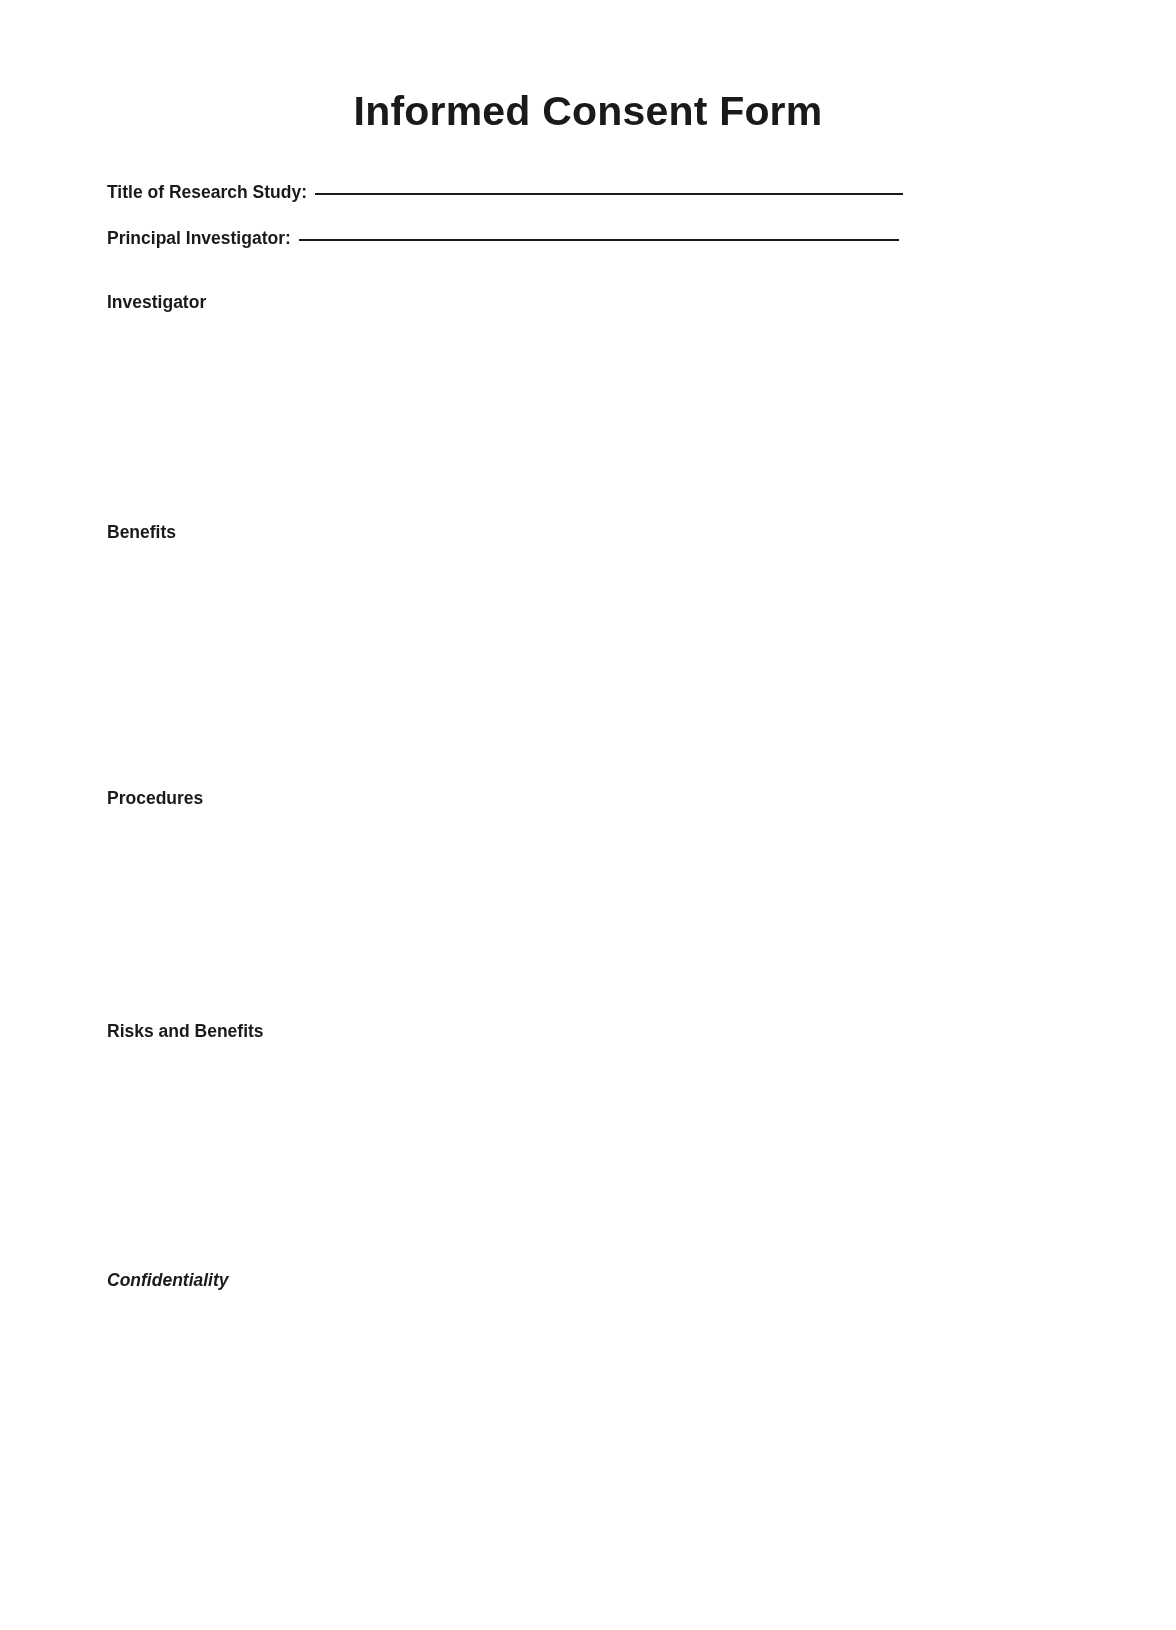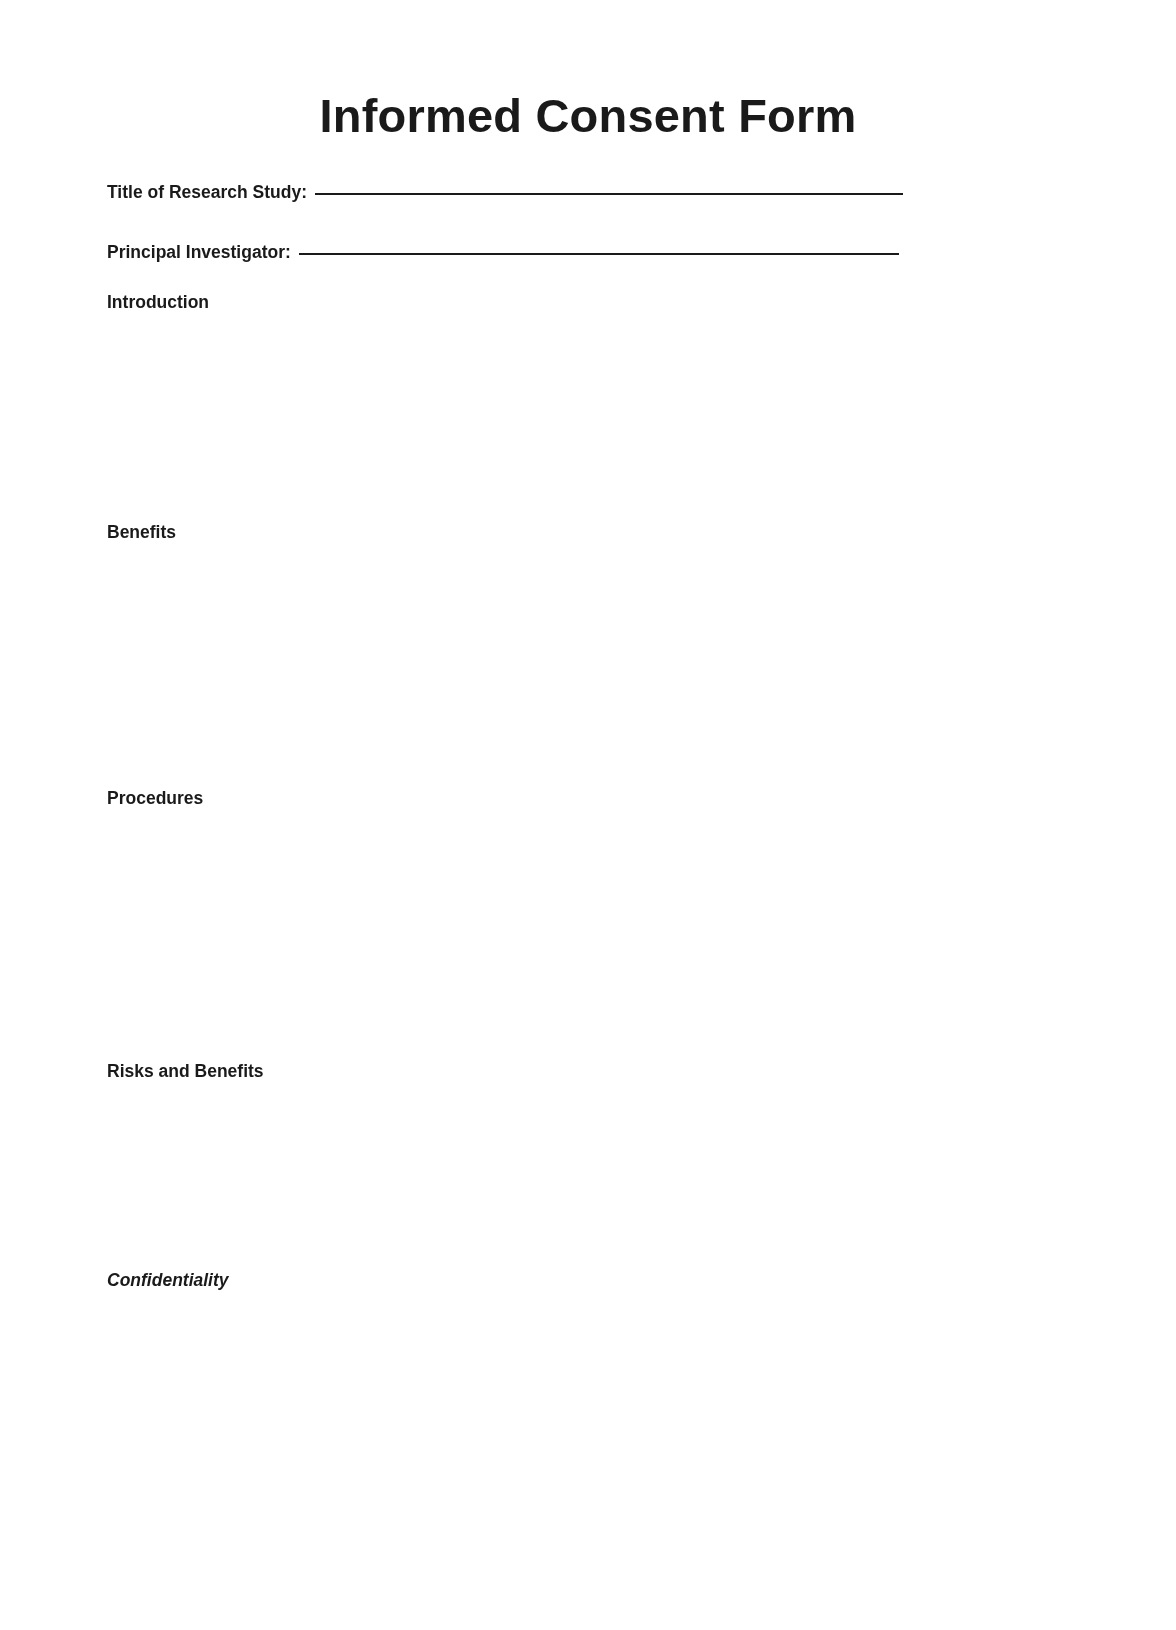--- a/index.html
+++ b/index.html
@@ -21,21 +21,21 @@
     height: 1630px;
     background: #ffffff;
     box-sizing: border-box;
   }
   .doc-title {
     position: absolute;
     top: 88px;
     left: 0;
     width: 1176px;
     text-align: center;
-    font-size: 47px;
+    font-size: 41px;
     font-weight: bold;
     letter-spacing: 0.2px;
     color: #1a1a1a;
   }
   .field-row {
     position: absolute;
     left: 107px;
     font-size: 17.5px;
     font-weight: bold;
     color: #1a1a1a;
@@ -49,21 +49,21 @@
   .field-rule {
     display: inline-block;
     border-bottom: 2.2px solid #1a1a1a;
     margin-left: 8px;
     height: 0;
     position: relative;
     top: -3px;
   }
   #field-title-row { top: 182px; }
   #field-title-row .field-rule { width: 588px; }
-  #field-pi-row { top: 242px; }
+  #field-pi-row { top: 228px; }
   #field-pi-row .field-rule { width: 600px; }
 
   .section-heading {
     position: absolute;
     left: 107px;
     font-size: 17.5px;
     font-weight: bold;
     color: #1a1a1a;
     white-space: nowrap;
   }
@@ -88,28 +88,28 @@
   <div class="field-row" id="field-title-row">
     <span class="field-label">Title of Research Study:</span>
     <span class="field-rule"></span>
   </div>
 
   <div class="field-row" id="field-pi-row">
     <span class="field-label">Principal Investigator:</span>
     <span class="field-rule"></span>
   </div>
 
-  <div class="section-heading" style="top:292px;">Introduction</div>
+  <div class="section-heading" style="top:292px;">Investigator</div>
   <div class="section-body" style="top:330px;"></div>
 
   <div class="section-heading" style="top:522px;">Benefits</div>
   <div class="section-body" style="top:560px;"></div>
 
   <div class="section-heading" style="top:788px;">Procedures</div>
   <div class="section-body" style="top:809px;"></div>
 
-  <div class="section-heading" style="top:1021px;margin-top:40px;">Risks and Benefits</div>
+  <div class="section-heading" style="top:1021px;">Risks and Benefits</div>
   <div class="section-body" style="top:1059px;"></div>
 
   <div class="section-heading" style="top:1270px;font-style:italic;">Confidentiality</div>
   <div class="section-body" style="top:1308px;"></div>
 
 </div>
 
 </body></html>

